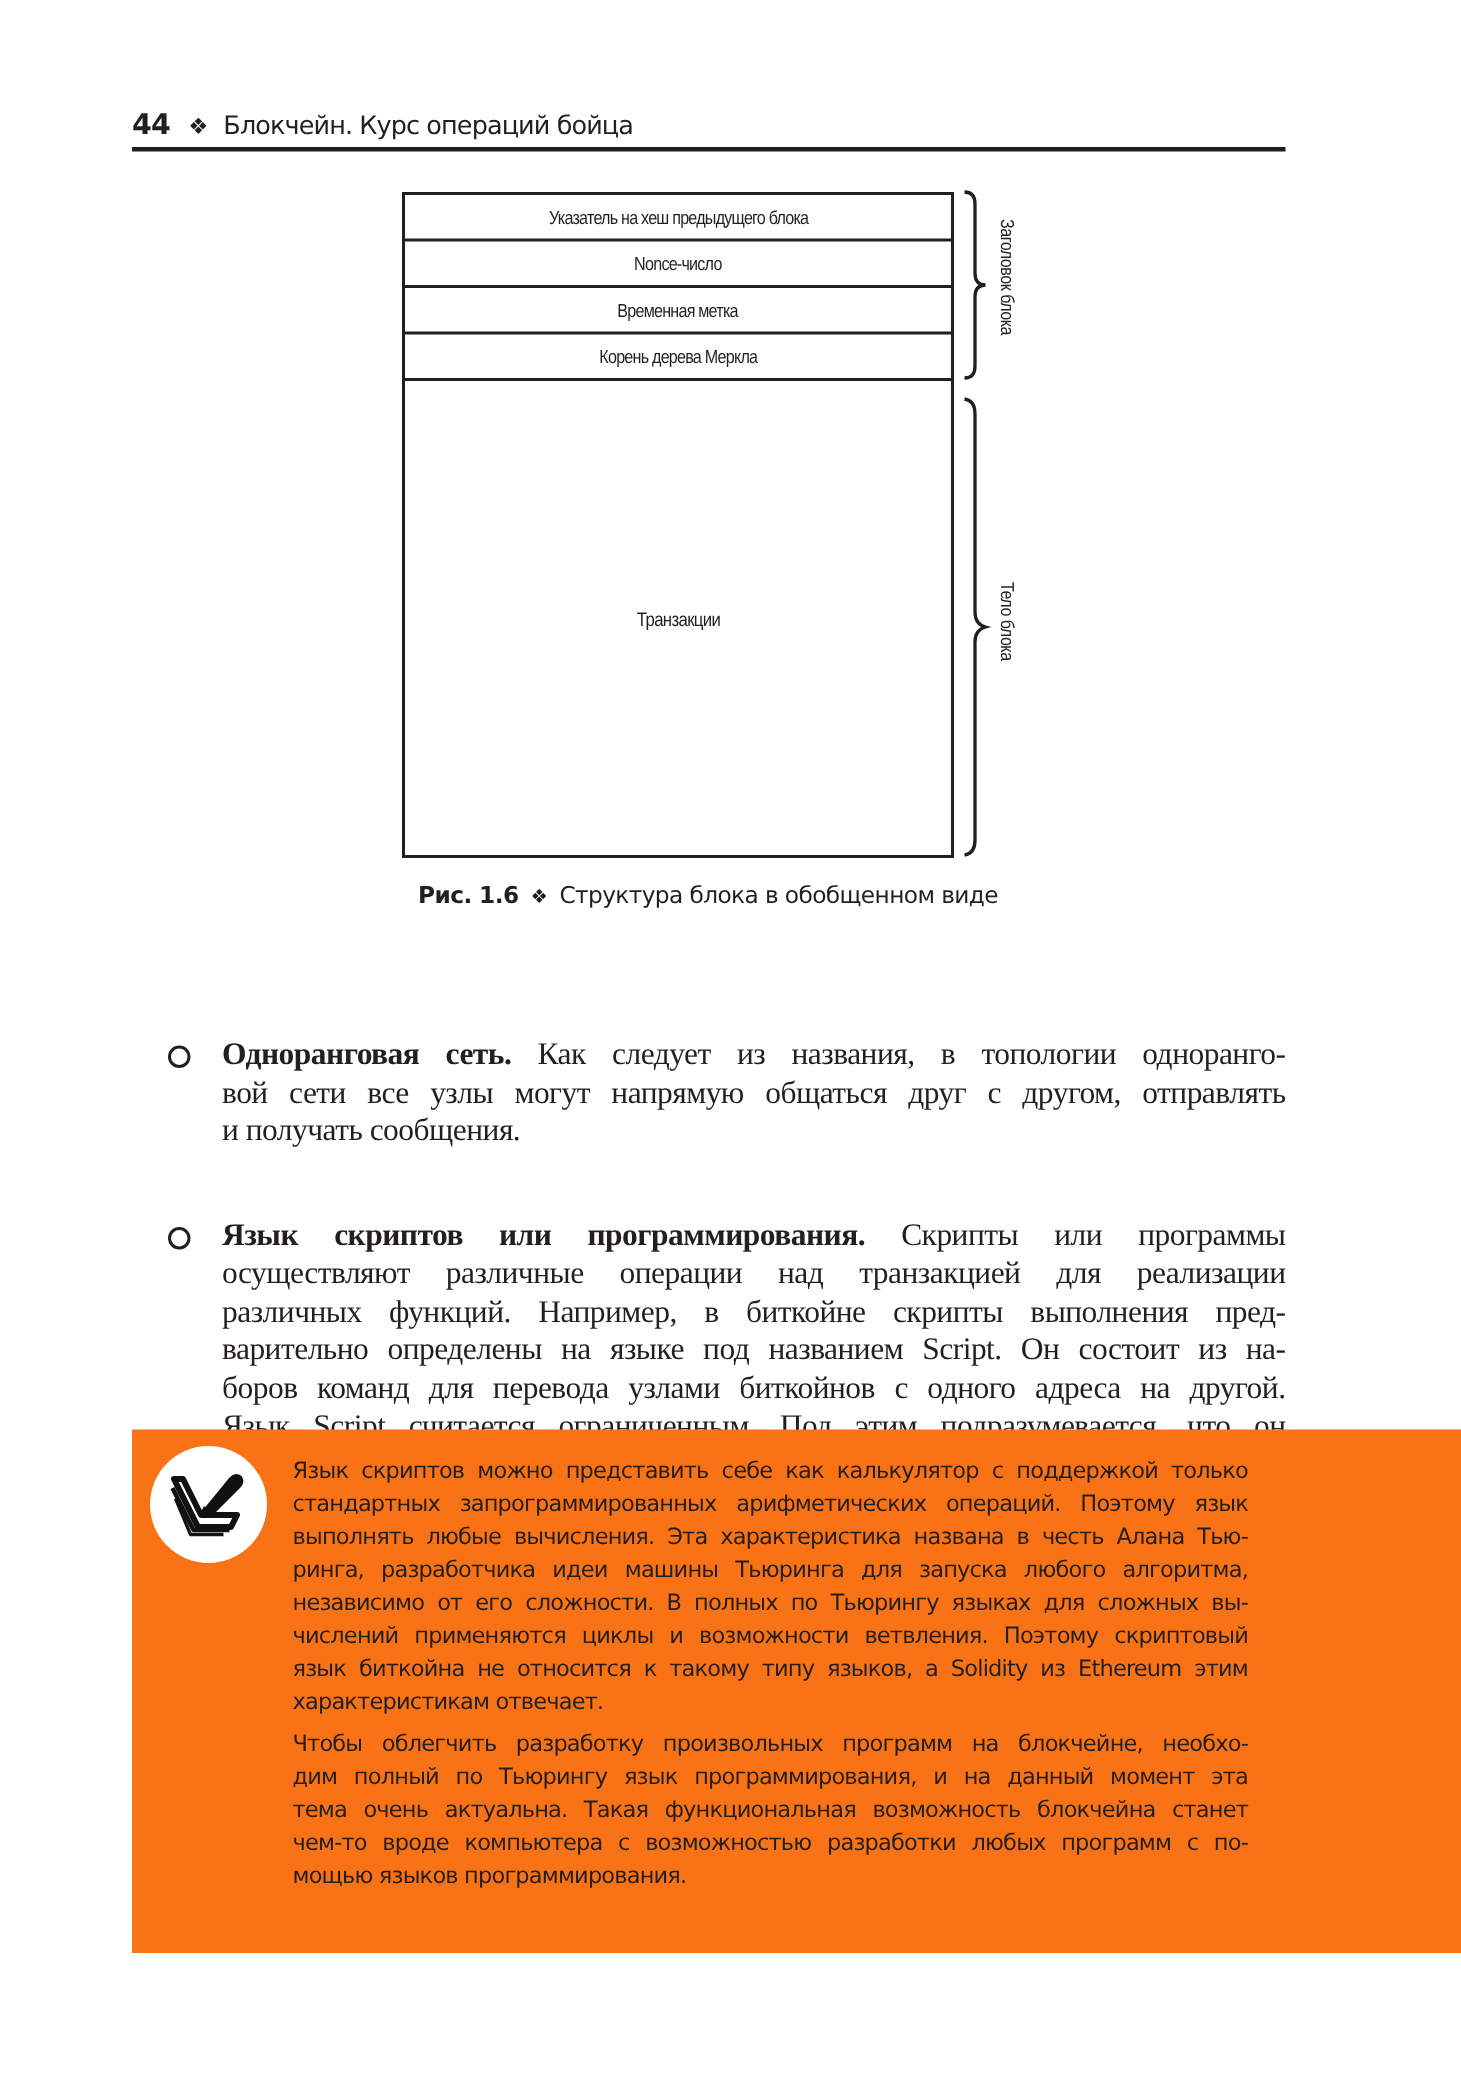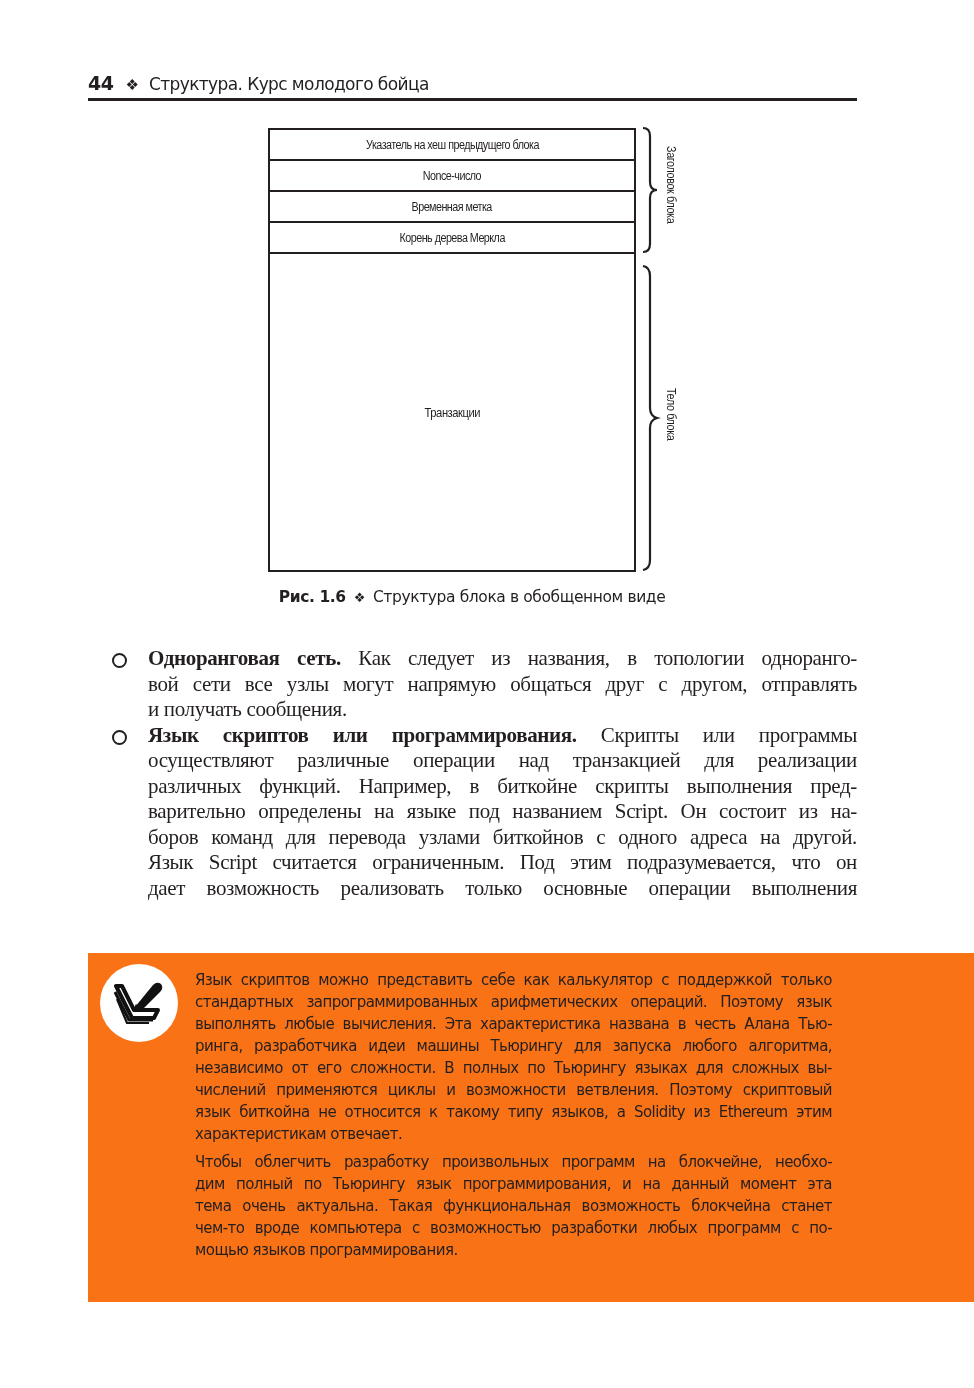--- a/index.html
+++ b/index.html
@@ -117,20 +117,21 @@
       font-family: "Liberation Serif", serif;
       font-size: 21px;
       line-height: 25.5px;
       letter-spacing: -0.35px;
     }
     .bullet-item {
       position: relative;
       padding-left: 36px;
       text-align: justify;
       hyphens: manual;
+      margin-top: 44px;
     }
     .bullet-item .marker {
       position: absolute;
       left: 0;
       top: 7px;
       width: 11px;
       height: 11px;
       border: 2.5px solid #231f20;
       border-radius: 50%;
     }
@@ -188,21 +189,21 @@
       text-align-last: justify;
     }
     .note .text .line.last {
       text-align-last: left;
     }
   </style>
 </head>
 <body>
 
 <div class="running-head">
-  <span class="page-num">44</span><span class="sep">❖</span><span class="title">Структура. Курс молодого бойца</span>
+  <span class="page-num">44</span><span class="sep">❖</span><span class="title">Блокчейн. Курс операций бойца</span>
 </div>
 
 <div class="diagram">
   <div class="row">
       <span>Указатель на хеш предыдущего блока</span>
     </div>
   <div class="row">
       <span>Nonce-число</span>
     </div>
   <div class="row">
@@ -259,21 +260,21 @@
 
       <path d="M22 27 L40 5 Q44 1 48 4 Q51 8 47 12 L28 31 Z" fill="#111"></path>
       <path d="M20 30 L23 24 L27 28 Z" fill="#111"></path>
     </svg>
   </div>
   <div class="text">
     <p>
       <span class="line">Язык скриптов можно представить себе как калькулятор с поддержкой только</span>
       <span class="line">стандартных запрограммированных арифметических операций. Поэтому язык</span>
       <span class="line">выполнять любые вычисления. Эта характеристика названа в честь Алана Тью-</span>
-      <span class="line">ринга, разработчика идеи машины Тьюрингу для запуска любого алгоритма,</span>
+      <span class="line">ринга, разработчика идеи машины Тьюринга для запуска любого алгоритма,</span>
       <span class="line">независимо от его сложности. В полных по Тьюрингу языках для сложных вы-</span>
       <span class="line">числений применяются циклы и возможности ветвления. Поэтому скриптовый</span>
       <span class="line">язык биткойна не относится к такому типу языков, а Solidity из Ethereum этим</span>
       <span class="line last">характеристикам отвечает.</span>
     </p>
     <p>
       <span class="line">Чтобы облегчить разработку произвольных программ на блокчейне, необхо-</span>
       <span class="line">дим полный по Тьюрингу язык программирования, и на данный момент эта</span>
       <span class="line">тема очень актуальна. Такая функциональная возможность блокчейна станет</span>
       <span class="line">чем-то вроде компьютера с возможностью разработки любых программ с по-</span>

